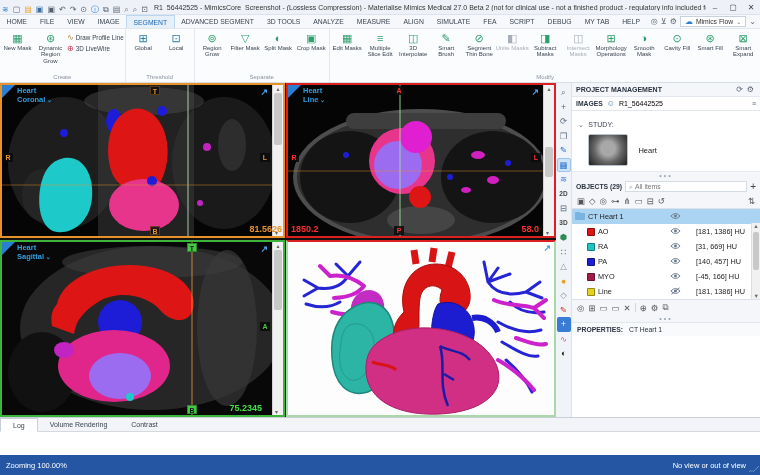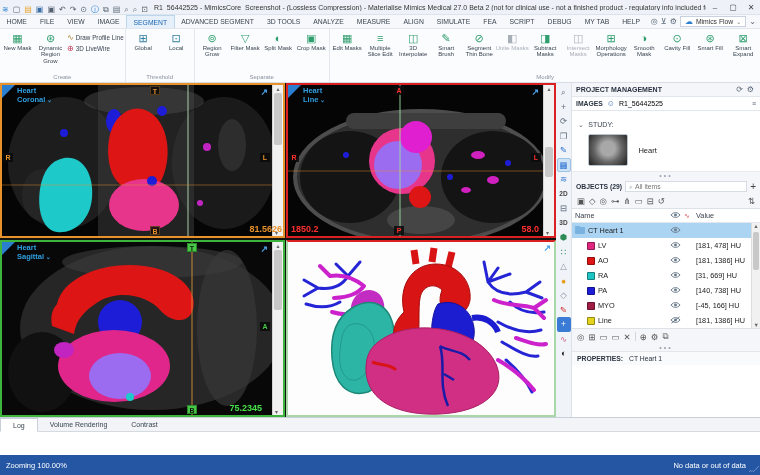--- a/index.html
+++ b/index.html
@@ -450,56 +450,35 @@
         <span>◇</span>
         <span>◎</span>
         <span>⊶</span>
         <span>⋔</span>
         <span>▭</span>
         <span>⊟</span>
         <span>↺</span>
         <span class="right">⇅</span>
       </div>
     <div id="obj-table">
-      <div class="trow header">
-        <span class="tname">Name</span>
-        <span class="teye"><svg viewBox="0 0 12 8" width="11" height="8">
-              <path d="M1,4 Q6,-1.5 11,4 Q6,9.5 1,4 Z" fill="none" stroke="#6a7b8c" stroke-width="1"></path>
-              <circle cx="6" cy="4" r="1.6" fill="#6a7b8c"></circle>
-            </svg></span>
-        <span class="twave">∿</span>
-        <span class="tval">Value</span>
-      </div>
       <div id="obj-rows">
           <div class="trow selected">
             <span class="tname">
               <span class="folder-ic"></span>
               <span>CT Heart 1</span>
             </span>
             <span class="teye"><svg viewBox="0 0 12 8" width="11" height="8">
                 <path d="M1,4 Q6,-1.5 11,4 Q6,9.5 1,4 Z" fill="none" stroke="#6a7b8c" stroke-width="1"></path>
                 <circle cx="6" cy="4" r="1.6" fill="#6a7b8c"></circle>
               </svg></span>
             <span class="twave"></span>
             <span class="tval"></span>
           </div>
           <div class="trow">
             <span class="tname" style="padding-left: 12px;">
-              <span class="chip" style="background: rgb(224, 38, 127);"></span>
-              <span>LV</span>
-            </span>
-            <span class="teye"><svg viewBox="0 0 12 8" width="11" height="8">
-                <path d="M1,4 Q6,-1.5 11,4 Q6,9.5 1,4 Z" fill="none" stroke="#6a7b8c" stroke-width="1"></path>
-                <circle cx="6" cy="4" r="1.6" fill="#6a7b8c"></circle>
-              </svg></span>
-            <span class="twave"></span>
-            <span class="tval">[181, 478] HU</span>
-          </div>
-          <div class="trow">
-            <span class="tname" style="padding-left: 12px;">
               <span class="chip" style="background: rgb(221, 21, 21);"></span>
               <span>AO</span>
             </span>
             <span class="teye"><svg viewBox="0 0 12 8" width="11" height="8">
                 <path d="M1,4 Q6,-1.5 11,4 Q6,9.5 1,4 Z" fill="none" stroke="#6a7b8c" stroke-width="1"></path>
                 <circle cx="6" cy="4" r="1.6" fill="#6a7b8c"></circle>
               </svg></span>
             <span class="twave"></span>
             <span class="tval">[181, 1386] HU</span>
           </div>
@@ -518,21 +497,21 @@
           <div class="trow">
             <span class="tname" style="padding-left: 12px;">
               <span class="chip" style="background: rgb(29, 29, 216);"></span>
               <span>PA</span>
             </span>
             <span class="teye"><svg viewBox="0 0 12 8" width="11" height="8">
                 <path d="M1,4 Q6,-1.5 11,4 Q6,9.5 1,4 Z" fill="none" stroke="#6a7b8c" stroke-width="1"></path>
                 <circle cx="6" cy="4" r="1.6" fill="#6a7b8c"></circle>
               </svg></span>
             <span class="twave"></span>
-            <span class="tval">[140, 738] HU</span>
+            <span class="tval">[140, 457] HU</span>
           </div>
           <div class="trow">
             <span class="tname" style="padding-left: 12px;">
               <span class="chip" style="background: rgb(160, 29, 69);"></span>
               <span>MYO</span>
             </span>
             <span class="teye"><svg viewBox="0 0 12 8" width="11" height="8">
                 <path d="M1,4 Q6,-1.5 11,4 Q6,9.5 1,4 Z" fill="none" stroke="#6a7b8c" stroke-width="1"></path>
                 <circle cx="6" cy="4" r="1.6" fill="#6a7b8c"></circle>
               </svg></span>
@@ -578,15 +557,15 @@
 <div id="bottombar">
   <div class="btabs" id="btabs">
       <span class="btab active">Log</span>
       <span class="btab">Volume Rendering</span>
       <span class="btab">Contrast</span>
     </div>
   <div style="height:23px;background:#fff"></div>
 </div>
 <div id="statusbar">
   <span id="status-left">Zooming 100.00%</span>
-  <span id="status-right">No data or out of data</span>
+  <span id="status-right">No view or out of view</span>
   <span id="grip"></span>
 </div>
 
 </body></html>

